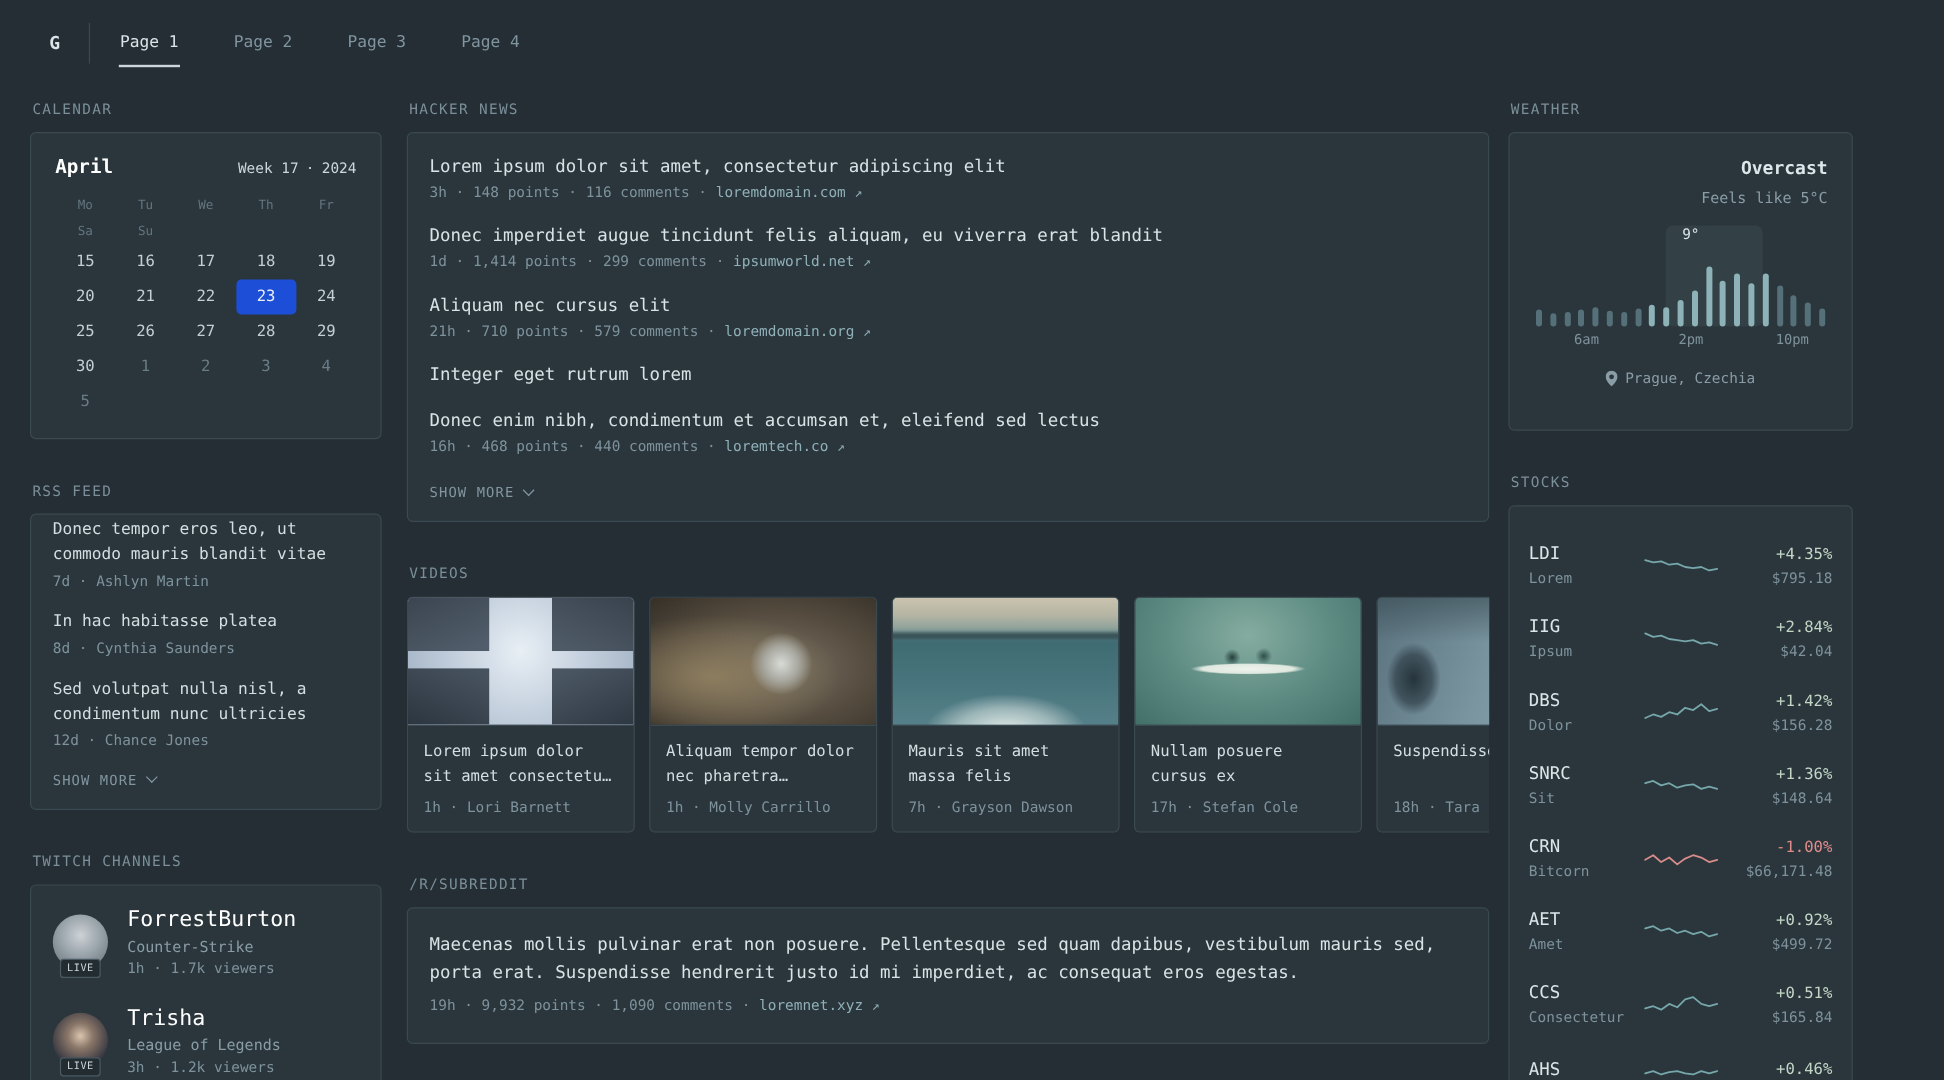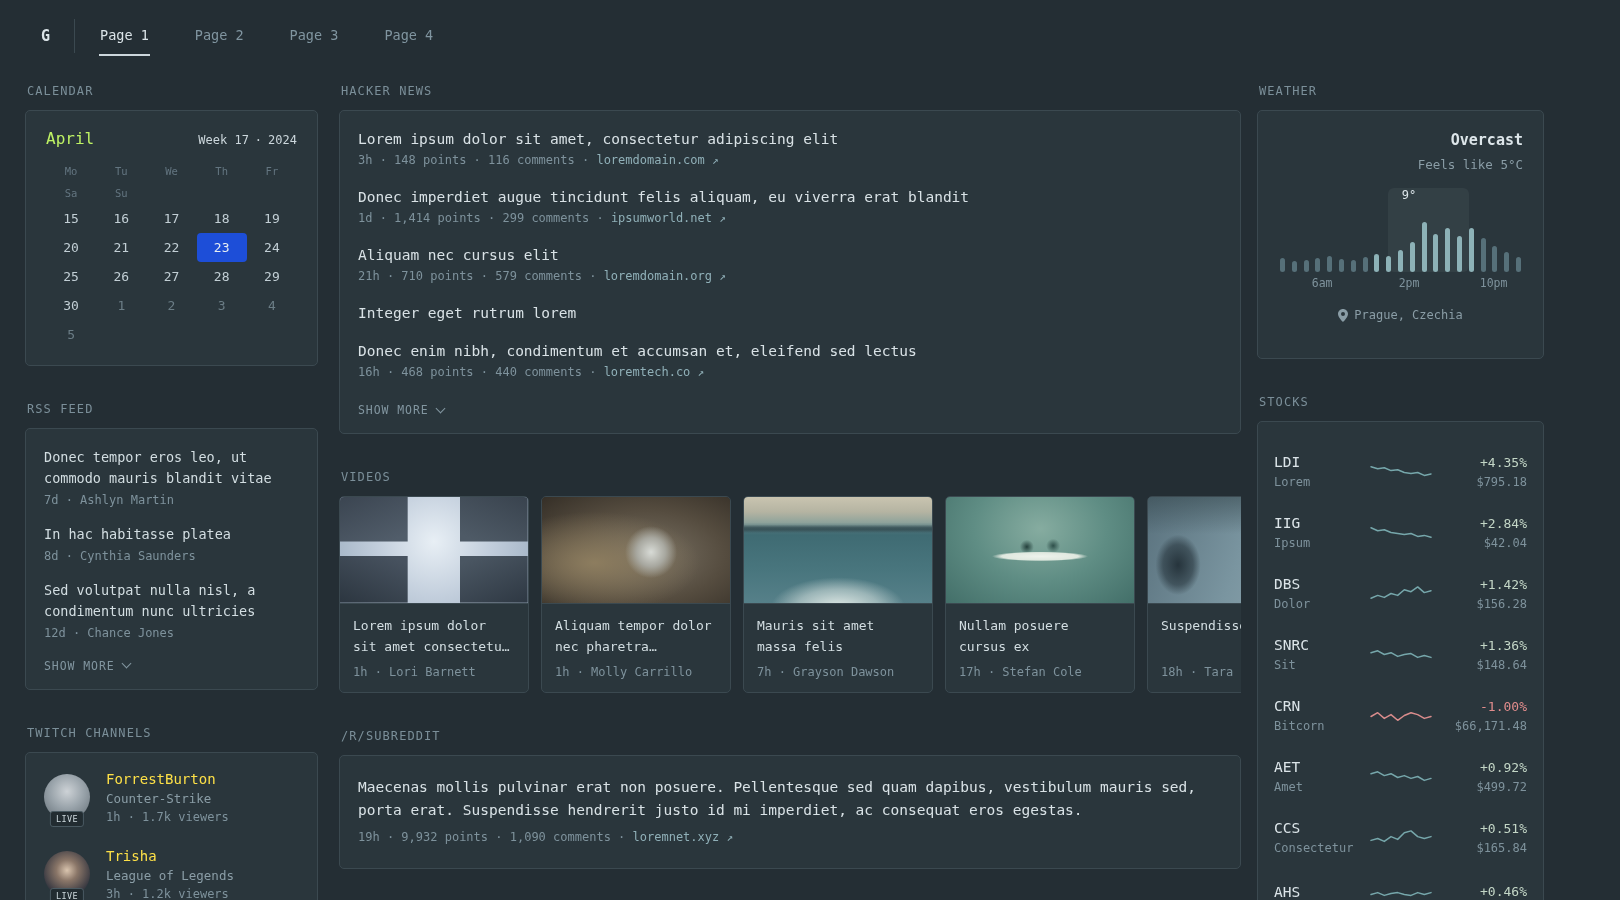--- a/index.html
+++ b/index.html
@@ -30,43 +30,43 @@
 
   .meta{font-size:12px;color:var(--c-text-muted,#7e929c)}
   .domain{color:var(--c-link,#90b0b8);text-decoration:none;cursor:pointer}
   .ext{font-size:11px;color:var(--c-link,#90b0b8)}
   .show-more{display:inline-flex;align-items:center;gap:8px;font-size:11.5px;letter-spacing:.08em;color:#8296a0;cursor:pointer;margin-top:2px}
   .chev{width:7px;height:7px;border-right:1.5px solid currentColor;border-bottom:1.5px solid currentColor;transform:rotate(45deg);margin-top:-4px}
 
   
   .cal-card{padding:18px 20px 16px}
   .cal-head{display:flex;justify-content:space-between;align-items:baseline;margin-bottom:12px}
-  .month{font-size:16px;font-weight:normal;color:#bef264}
+  .month{font-size:16px;font-weight:bold;color:#ffffff}
   .weekinfo{font-size:12px;color:#ccd7dc;display:flex;gap:6px}
   .cal-grid{display:grid;grid-template-columns:repeat(5,1fr);text-align:center}
   .cal-grid.weekdays span{font-size:10.5px;color:#637580;padding:5px 0}
   .cal-grid.days span{font-size:13px;color:#c2cfd5;padding:7px 0;border-radius:4px}
   .cal-grid.days .sel{background:#1d4ed8;color:#e8eff2}
   .cal-grid.days .dim{color:#6b7d86}
 
   
-  .rss-card{padding:18px 18px 16px}
+  .rss-card{padding:2px 18px 16px}
   .rss-item{margin-bottom:17px}
   .rss-title{font-size:13.5px;line-height:1.55;color:#d3dee2;margin-bottom:4px;cursor:pointer}
 
   
   .tw-card{padding:18px 18px 16px}
   .channel{display:flex;gap:16px;margin-bottom:24px;align-items:center;cursor:pointer}
   .avatar-wrap{position:relative;width:46px;flex:none}
   .avatar{width:46px;height:46px;border-radius:50%}
   .av-1{background:radial-gradient(circle at 50% 38%,#cdd2d6 0%,#9aa4ab 45%,#5f6a72 100%)}
   .av-2{background:radial-gradient(circle at 50% 42%,#d9c4ae 0%,#8a7668 30%,#3a3a42 70%,#26262e 100%)}
   .av-3{background:radial-gradient(circle at 50% 45%,#ecdfcf 0%,#cdb89f 50%,#a08b73 100%)}
   .live{position:absolute;left:50%;transform:translateX(-50%);bottom:-7px;background:#222c31;border:1px solid #4a5a62;color:#cdd8dd;font-size:8.5px;letter-spacing:.05em;padding:2px 5px;border-radius:3px}
-  .ch-name{font-size:14px;color:#fde047;margin-bottom:4px}
+  .ch-name{font-size:18px;color:#ffffff;margin-bottom:4px}
   .ch-cat{font-size:12.5px;color:#8a9da6;margin-bottom:4px}
 
   
   .hn-card{padding:20px 18px 16px}
   .hn-item{margin-bottom:22px}
   .hn-title{font-size:14.5px;color:#d9e2e6;margin-bottom:6px;cursor:pointer}
   .sub-card{padding:20px 18px 24px}
   .sub-title{font-size:14.5px;line-height:1.6;color:#d9e2e6;margin-bottom:8px;cursor:pointer}
 
   

